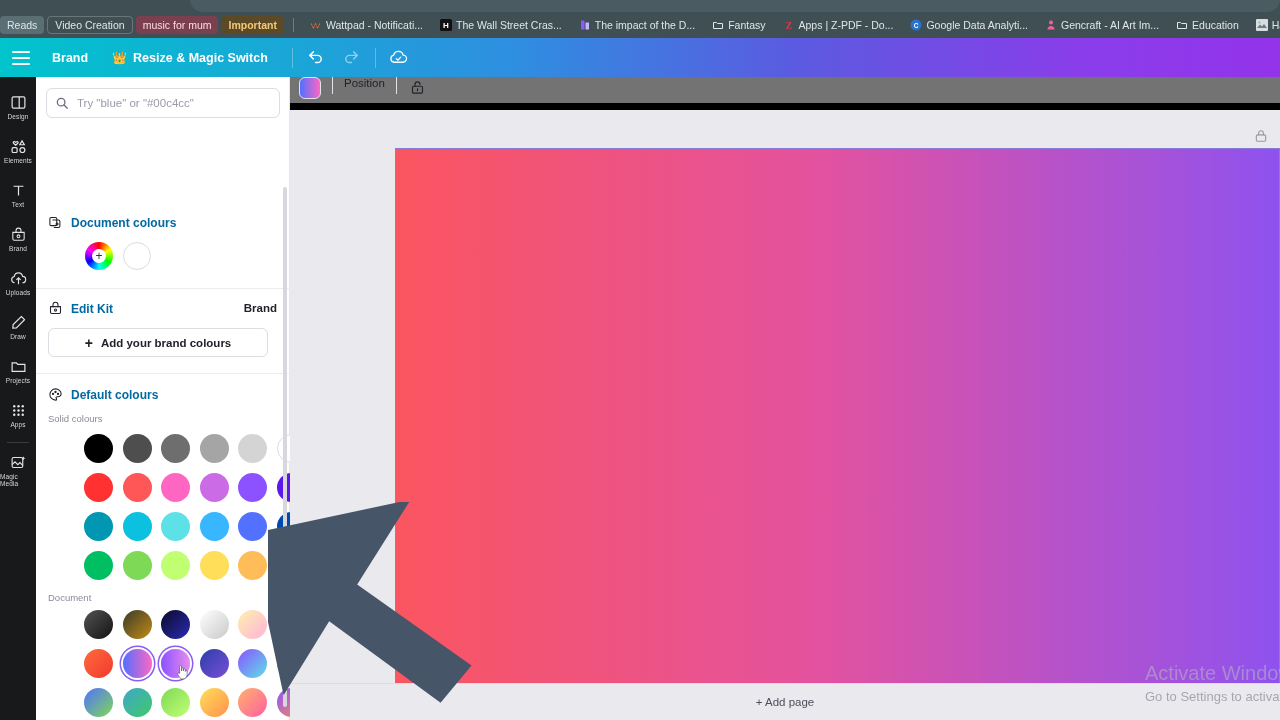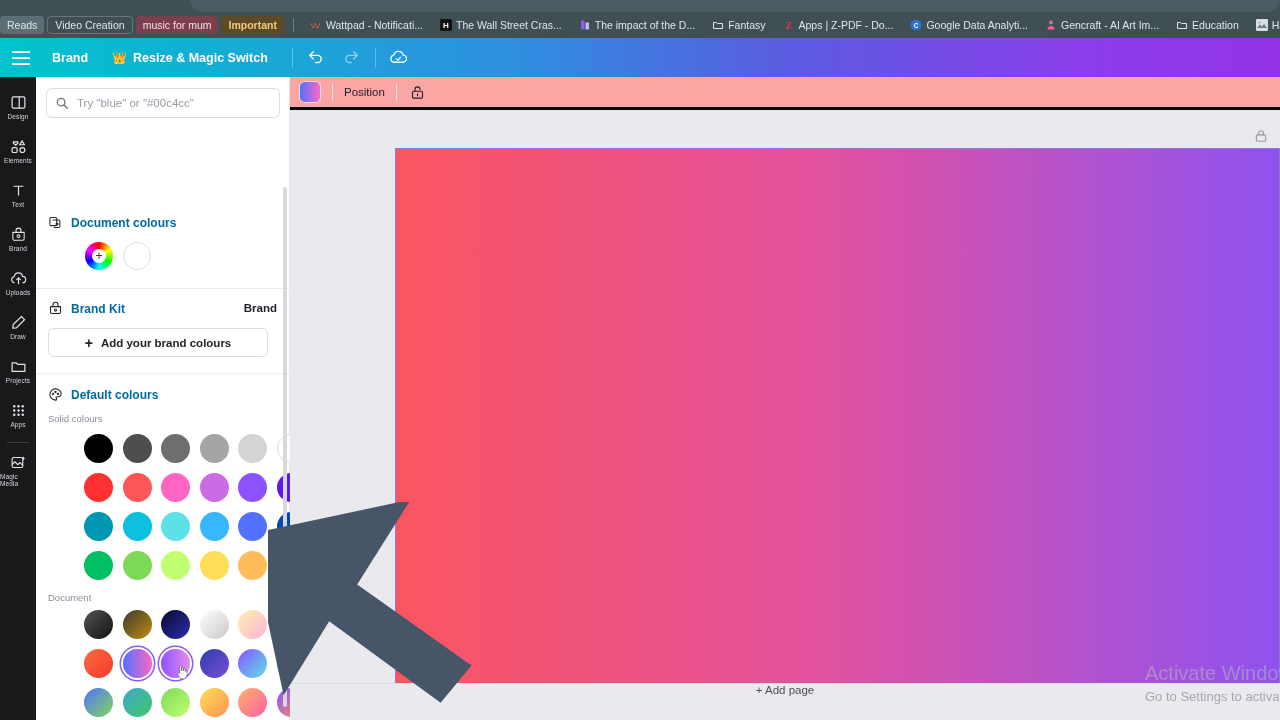--- a/index.html
+++ b/index.html
@@ -148,22 +148,22 @@
   }
   #cursor-hand {
     position:absolute; left:139px; top:586px; width:14px; height:18px; z-index:31;
   }
 
   #panel-scrollbar { position:absolute; left:283px; top:110px; width:4px; height:520px; background:#d7d7dd; border-radius:2px; }
 
   
   #canvas-area { position:absolute; left:290px; top:0; width:990px; height:643px; background:#eaeaee; }
   #canvas-toolbar {
-    position:absolute; left:0; top:0; width:990px; height:33px; background:#fca5a5;
-    display:flex; align-items:center; border-bottom:3px solid #000000;
+    position:absolute; left:0; top:0; width:990px; height:33px; background:#737373;
+    display:flex; border-bottom:7px solid #000000;
   }
   #obj-color-swatch {
     margin-left:9px; width:22px; height:22px; border-radius:6px;
     background: linear-gradient(120deg,#ff5a5f 0%, #d63cd0 55%, #9a4df0 100%);
     border:1px solid #e2e2e8; cursor:pointer;
   }
   .ct-div { width:1px; height:17px; background:#e2e2e8; margin:0 11px; }
   #position-btn { font-size:11.5px; color:#22222b; font-weight:normal; cursor:pointer; }
   #lock-btn { width:20px; height:20px; display:flex; align-items:center; justify-content:center; cursor:pointer; }
 
@@ -176,21 +176,21 @@
   }
   #watermark {
     position:absolute; left:855px; top:585px; width:230px; z-index:5; text-align:left; pointer-events:none;
   }
   #wm1 { font-size:20px; color:#b7b7c1; opacity:.55; white-space:nowrap; }
   #wm2 { font-size:13px; color:#9a9aa6; opacity:.85; white-space:nowrap; margin-top:4px; }
 
   #page-footer {
     position:absolute; left:0; bottom:0; width:990px; height:37px; background:#eaeaee;
     border-top:1px solid #dededf;
-    display:flex; align-items:flex-start; justify-content:center;
+    display:flex; align-items:center; justify-content:center;
   }
   #add-page-btn { font-size:11.5px; color:#4e4e5a; cursor:pointer; }
 
   
   #big-cursor { position:absolute; left:268px; top:425px; width:290px; height:215px; z-index:40; pointer-events:none; }
 </style>
 </head>
 <body>
 
 <div id="browser-chrome">
@@ -425,21 +425,21 @@
     <div class="swatch sw-doc" id="doc-white"></div>
 
     <div class="divider-h" style="top:211px;"></div>
 
     <div class="sec-head" style="left:12px; top:224px;">
       <svg width="15" height="15" viewBox="0 0 24 24" fill="none" stroke="#22222b" stroke-width="1.7" stroke-linecap="round" stroke-linejoin="round">
           <path d="M4 9h16v9a2 2 0 0 1-2 2H6a2 2 0 0 1-2-2z"></path>
           <path d="M8 9V6a4 4 0 0 1 8 0v3"></path>
           <circle cx="12" cy="14.5" r="1.7"></circle>
         </svg>
-      <span class="sec-title">Brand Kit</span>
+      <span class="sec-title">Edit Kit</span>
     </div>
     <div id="edit-link">Brand</div>
     <div id="add-brand-btn">
       <span style="font-size:14px;line-height:1;">+</span>
       <span>Add your brand colours</span>
     </div>
 
     <div class="divider-h" style="top:296px;"></div>
 
     <div class="sec-head" style="left:12px; top:310px;">

